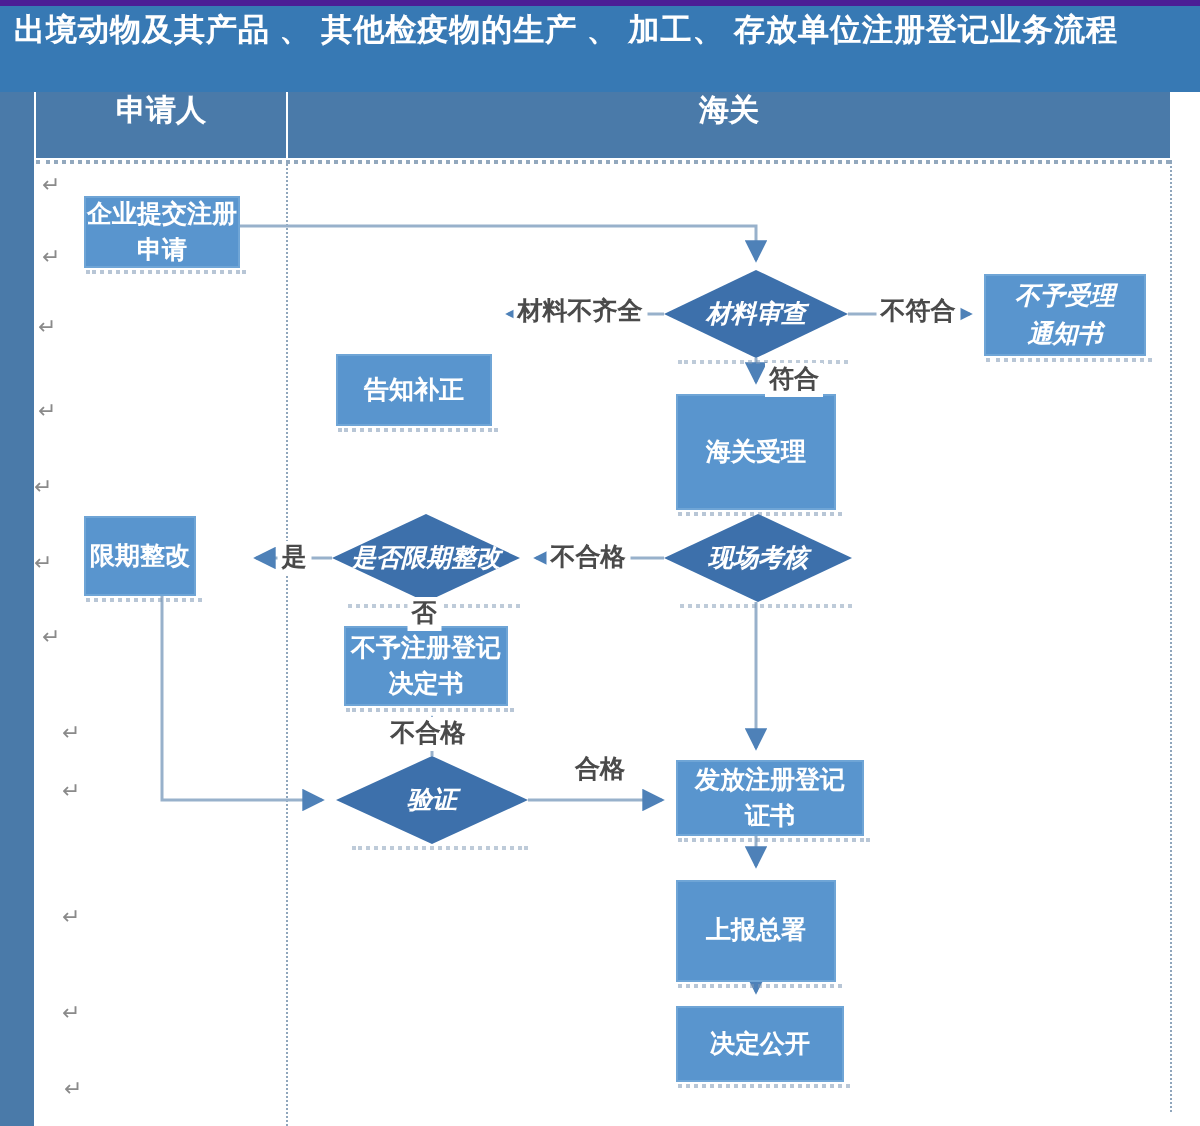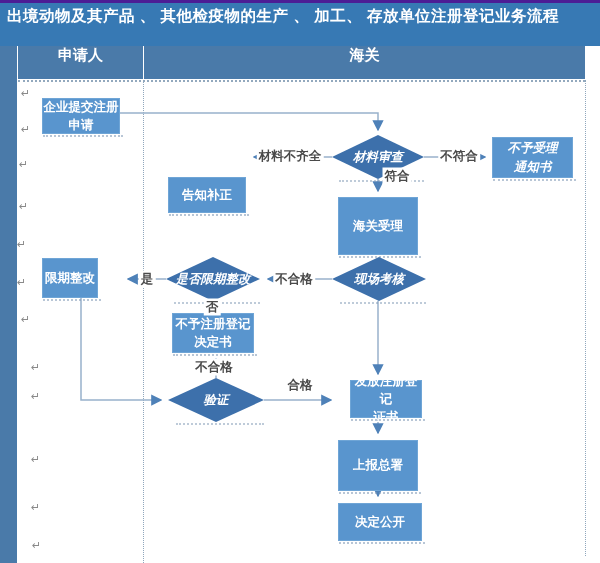--- a/index.html
+++ b/index.html
@@ -86,41 +86,41 @@
 
   <div class="box" style="left:42px; top:98px; width:78px; height:36px;">企业提交注册
 申请</div>
   <div class="box" style="left:168px; top:137px; width:78px; height:36px;margin-top:40px;">告知补正</div>
   <div class="box" style="left:492px; top:137px; width:81px; height:41px;font-style:italic;">不予受理
 通知书</div>
   <div class="box" style="left:338px; top:197px; width:80px; height:58px;">海关受理</div>
   <div class="box" style="left:42px; top:258px; width:56px; height:40px;">限期整改</div>
   <div class="box" style="left:172px; top:313px; width:82px; height:40px;">不予注册登记
 决定书</div>
-  <div class="box" style="left:350px; top:380px; width:72px; height:38px;">发放注册登记
+  <div class="box" style="left:338px; top:380px; width:94px; height:38px;">发放注册登记
 证书</div>
   <div class="box" style="left:338px; top:440px; width:80px; height:51px;">上报总署</div>
   <div class="box" style="left:338px; top:503px; width:84px; height:38px;">决定公开</div>
 
   <div class="dwrap" style="left:332px; top:135px; width:92px; height:44px;">
     <div class="dshape">材料审查</div>
   </div>
   <div class="dwrap" style="left:332px; top:257px; width:94px; height:44px;">
     <div class="dshape">现场考核</div>
   </div>
   <div class="dwrap" style="left:166px; top:257px; width:94px; height:44px;">
     <div class="dshape">是否限期整改</div>
   </div>
   <div class="dwrap" style="left:168px; top:378px; width:96px; height:44px;">
     <div class="dshape">验证</div>
   </div>
 
   <div class="edge-label" style="left:290px; top:156px;">材料不齐全</div>
   <div class="edge-label" style="left:459px; top:156px;">不符合</div>
-  <div class="edge-label" style="left:397px; top:176px;text-align:center;">符合</div>
+  <div class="edge-label" style="left:397px; top:190px;text-align:center;">符合</div>
   <div class="edge-label" style="left:294px; top:279px;">不合格</div>
   <div class="edge-label" style="left:147px; top:279px;">是</div>
   <div class="edge-label" style="left:212px; top:307px;">否</div>
   <div class="edge-label" style="left:214px; top:367px;">不合格</div>
   <div class="edge-label" style="left:300px; top:385px;">合格</div>
 
   <span class="pmark" style="left:21px; top:88px;">↵</span>
   <span class="pmark" style="left:21px; top:124px;">↵</span>
   <span class="pmark" style="left:19px; top:159px;">↵</span>
   <span class="pmark" style="left:19px; top:201px;">↵</span>

